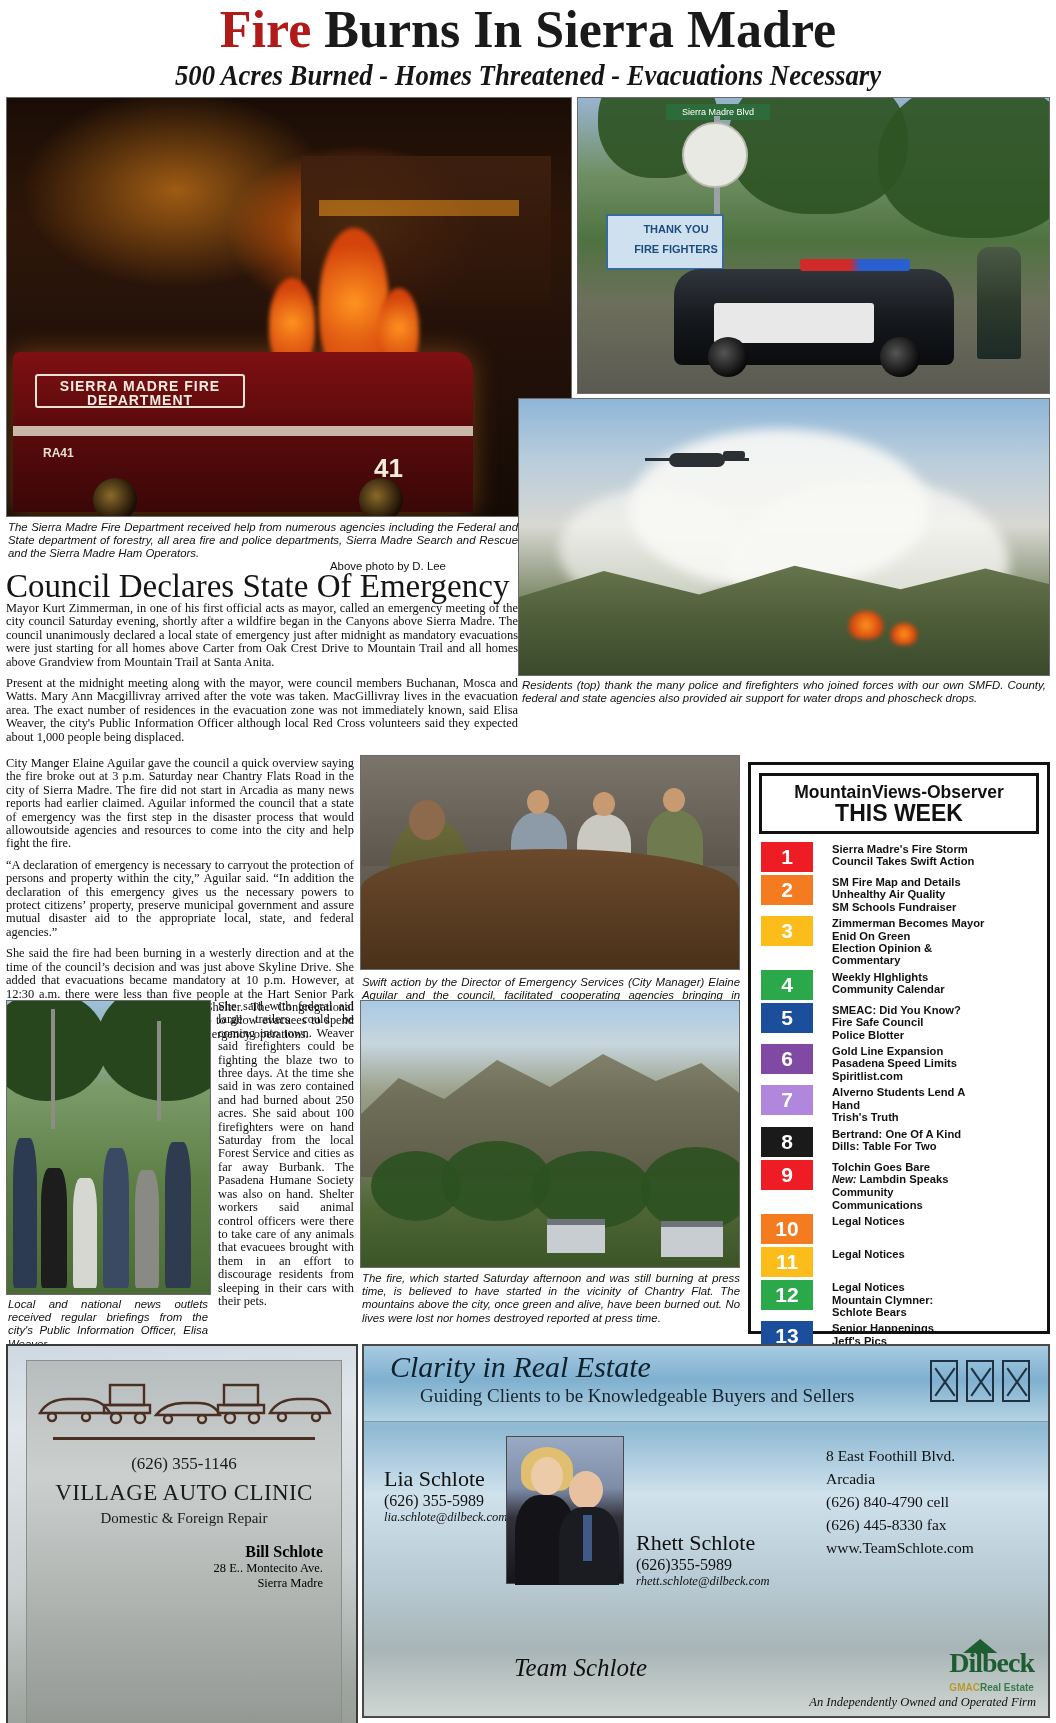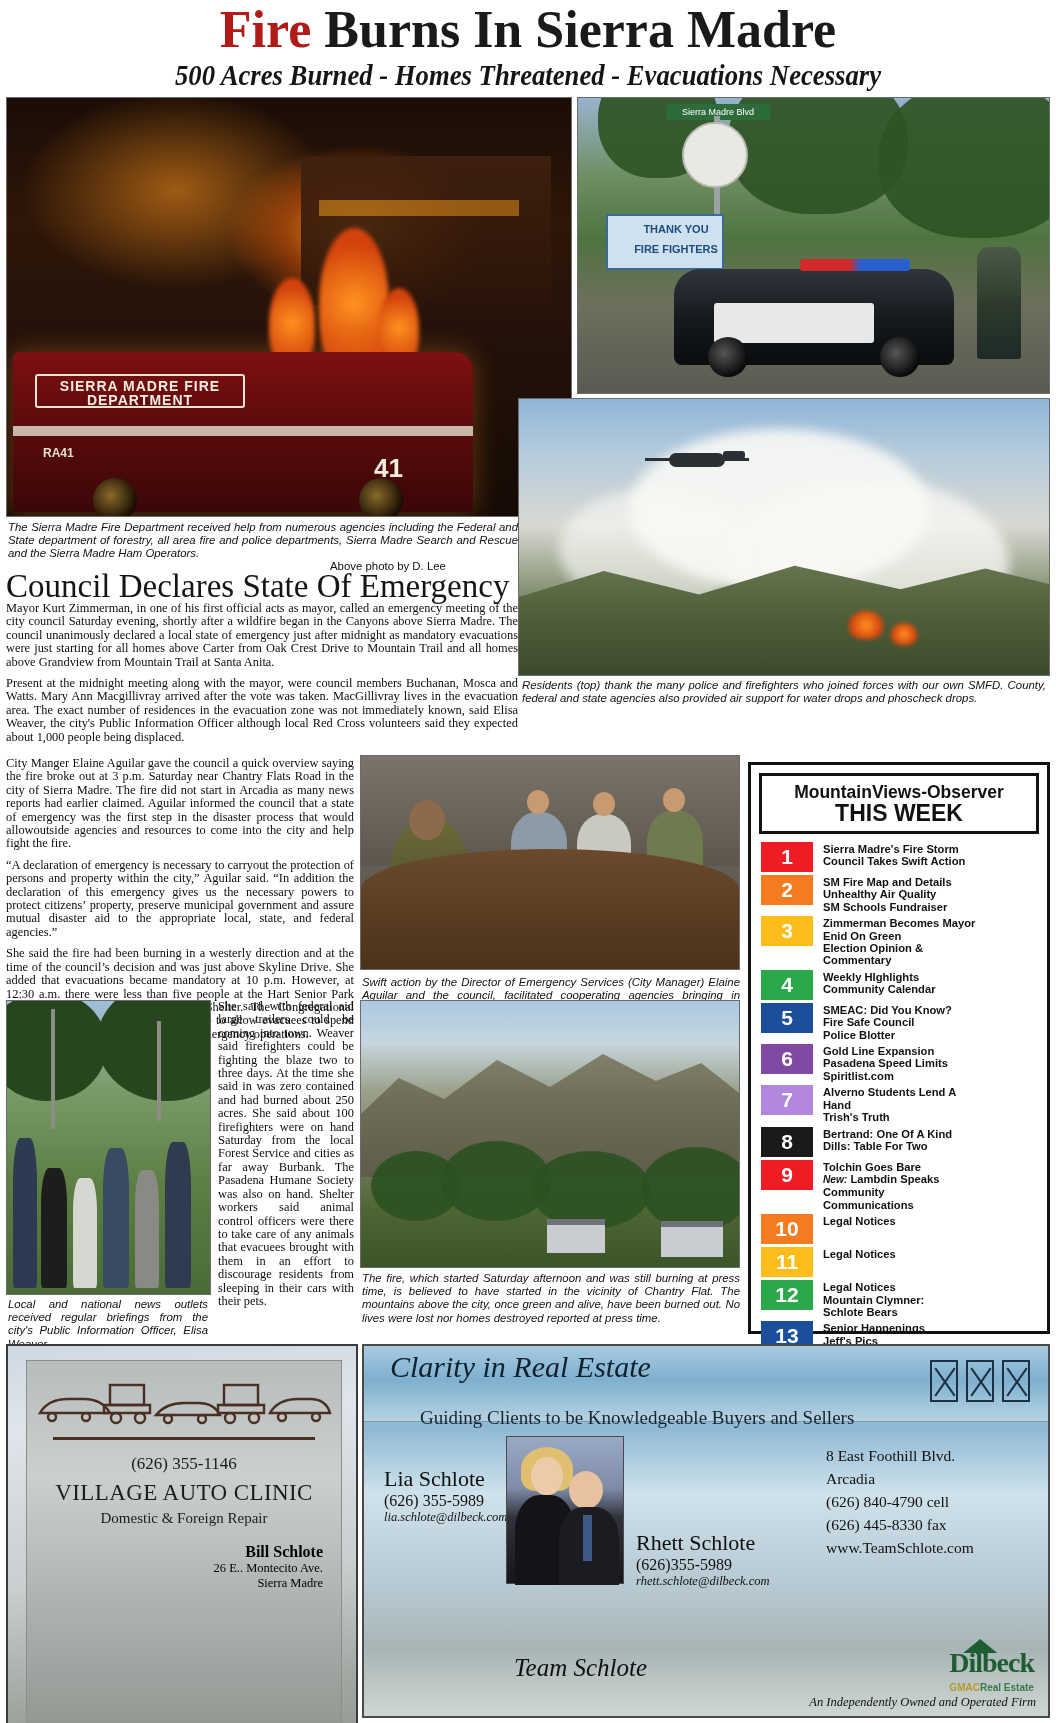--- a/index.html
+++ b/index.html
@@ -168,21 +168,21 @@
   .tw-title .l1{font-size:17.5px; line-height:21px; display:block;}
   .tw-title .l2{font-size:23px; line-height:20px; display:block;}
   .tw-row{display:flex; align-items:flex-start; padding:0 10px; margin-bottom:3px;}
   .tw-num{
     width:52px; min-height:30px; flex:0 0 52px;
     display:flex; align-items:center; justify-content:center;
     color:#fff; font-family:"Liberation Sans",sans-serif;
     font-weight:bold; font-size:21px;
   }
   .tw-txt{
-    flex:1; padding-left:10px; padding-top:1px;
+    flex:1; padding-left:19px; padding-top:1px;
     font-family:"Liberation Sans",sans-serif; font-weight:bold;
     font-size:11.2px; line-height:12.4px; color:#111;
   }
   .tw-txt .new-em{font-style:italic; font-weight:bold; font-size:10.2px;}
 
   
   .ad-auto{
     position:absolute; border:2px solid #3a3a3a;
     background:linear-gradient(175deg,#cfd9e2 0%,#dfe5ea 18%,#c9cfcf 52%,#9fa59f 78%,#8e948c 100%);
   }
@@ -214,21 +214,21 @@
     position:relative;height:76px;
     background:linear-gradient(180deg,#a7cbe2 0%,#7fb0cf 45%,#b6d3e2 100%);
     border-bottom:1px solid #7d9bad;
   }
   .re-title{
     font-family:"Liberation Serif",serif;font-style:italic;
     font-size:30px;color:#10212e;padding-left:26px;padding-top:4px;line-height:34px;
   }
   .re-sub{
     font-family:"Liberation Serif",serif;font-size:19px;color:#15242f;
-    padding-left:56px;line-height:24px;margin-top:22px;
+    padding-left:56px;line-height:24px;
   }
   .re-windows{position:absolute;right:18px;top:14px;display:flex;gap:8px;}
   .re-win{width:28px;height:42px;border:2px solid #1d3142;position:relative;}
   .re-win:before,.re-win:after{content:"";position:absolute;left:-4px;top:50%;width:34px;height:2px;background:#1d3142;}
   .re-win:before{transform:rotate(55deg);} .re-win:after{transform:rotate(-55deg);}
   .re-body{position:relative;height:calc(100% - 76px);}
   .re-name{font-family:"Liberation Serif",serif;font-size:22px;color:#101010;}
   .re-ph{font-family:"Liberation Serif",serif;font-size:16px;color:#101010;}
   .re-em{font-family:"Liberation Serif",serif;font-style:italic;font-size:12.5px;color:#101010;}
   .re-rt{font-family:"Liberation Serif",serif;font-size:15.5px;color:#101010;line-height:23px;}
@@ -528,21 +528,21 @@
             <circle cx="282" cy="44" r="4"></circle>
         </g>
       </svg>
     </div>
     <div class="auto-rule"></div>
     <div class="auto-txt auto-phone">(626) 355-1146</div>
     <div class="auto-txt auto-name">VILLAGE AUTO CLINIC</div>
     <div class="auto-txt auto-sub">Domestic &amp; Foreign Repair</div>
     <div style="text-align:right;padding-right:18px;">
       <div class="auto-owner">Bill Schlote</div>
-      <div class="auto-addr">26 E.. Montecito Ave.</div>
+      <div class="auto-addr">28 E.. Montecito Ave.</div>
       <div class="auto-addr">Sierra Madre</div>
     </div>
   </div>
   <div class="auto-foot">Honesty • Integrity • Product Knowledge</div>
 </div>
 
 <div class="ad-re" style="left:362px; top:1344px; width:688px; height:374px;">
   <div class="re-top">
     <div class="re-title">Clarity in Real Estate</div>
     <div class="re-sub">Guiding Clients to be Knowledgeable Buyers and Sellers</div>

